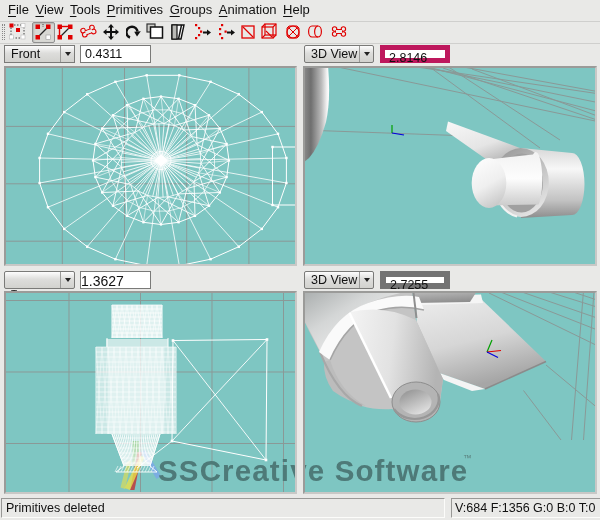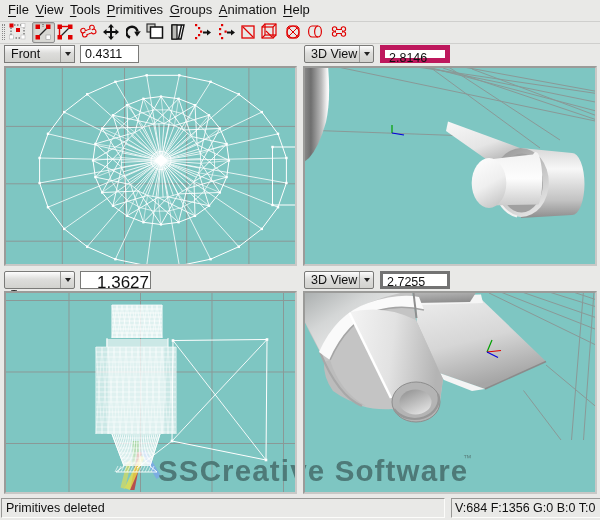--- a/index.html
+++ b/index.html
@@ -109,21 +109,21 @@
     <circle cx="3.6" cy="9" r="2.2" fill="#ececea" stroke="#e00000" stroke-width="1.1"></circle>
     <circle cx="12.4" cy="4" r="2.2" fill="#ececea" stroke="#e00000" stroke-width="1.1"></circle>
     <circle cx="12.4" cy="9" r="2.2" fill="#ececea" stroke="#e00000" stroke-width="1.1"></circle>
     <polygon points="5,5 11,5 11,8 5,8" fill="#ececea"></polygon>
   </svg>
 <div style="position:absolute;left:4px;top:45px;width:71px;height:18px;border:1px solid #7a7a78;border-radius:0;background:linear-gradient(#fdfdfd,#dddddb 45%,#d2d2ce);box-sizing:border-box">
     <span style="position:absolute;left:6px;top:1px;font-size:12.5px;color:#111">Front</span>
     <span style="position:absolute;right:13px;top:0;width:1px;height:16px;background:#9a9a98"></span>
     <span style="position:absolute;right:3px;top:6px;width:0;height:0;border-left:3.5px solid transparent;border-right:3.5px solid transparent;border-top:4.5px solid #222"></span>
     </div>
-<div style="position:absolute;left:80px;top:45px;width:59px;height:18px;border:1px solid #7a7a78;background:#fff;box-sizing:border-box">
+<div style="position:absolute;left:80px;top:45px;width:71px;height:18px;border:1px solid #7a7a78;background:#fff;box-sizing:border-box">
     <span style="position:absolute;left:4px;top:1px;font-size:12.5px;color:#111">0.4311</span>
   </div>
 <div style="position:absolute;left:304px;top:45px;width:70px;height:18px;border:1px solid #7a7a78;border-radius:2px;background:linear-gradient(#fdfdfd,#dddddb 45%,#d2d2ce);box-sizing:border-box">
     <span style="position:absolute;left:6px;top:1px;font-size:12.5px;color:#111">3D View</span>
     <span style="position:absolute;right:13px;top:0;width:1px;height:16px;background:#9a9a98"></span>
     <span style="position:absolute;right:3px;top:6px;width:0;height:0;border-left:3.5px solid transparent;border-right:3.5px solid transparent;border-top:4.5px solid #222"></span>
     </div>
 <div style="position:absolute;left:380px;top:45px;width:70px;height:18px;border:5px solid #be185d;background:#fff;box-sizing:border-box">
     <span style="position:absolute;left:4px;top:1px;font-size:12.5px;color:#111">2.8146</span>
   </div>
@@ -399,28 +399,28 @@
       <path d="M496.5,195 A27.8,34.5 0 0 0 517,216.5" fill="none" stroke="#f2f2f2" stroke-width="2.2"></path>
       <path d="M489,159.5 L533,154.5 A6,25.5 0 0 1 538.5,204.5 L489,205.5 Z" fill="url(#intb)"></path>
       <ellipse cx="489" cy="183" rx="17.3" ry="24.9" fill="url(#intk)"></ellipse>
     </svg></div>
 <div style="position:absolute;left:4px;top:271px;width:71px;height:18px;border:1px solid #7a7a78;border-radius:2px;background:linear-gradient(#fdfdfd,#dddddb 45%,#d2d2ce);box-sizing:border-box">
     <span style="position:absolute;left:6px;top:17px;font-size:10px;color:#111">Top</span>
     <span style="position:absolute;right:13px;top:0;width:1px;height:16px;background:#9a9a98"></span>
     <span style="position:absolute;right:3px;top:6px;width:0;height:0;border-left:3.5px solid transparent;border-right:3.5px solid transparent;border-top:4.5px solid #222"></span>
     </div>
 <div style="position:absolute;left:80px;top:271px;width:71px;height:18px;border:1px solid #7a7a78;background:#fff;box-sizing:border-box">
-    <span style="position:absolute;left:16px;top:1px;font-size:17px;color:#111">1.3627</span>
+    <span style="position:absolute;left:0;top:1px;font-size:14px;color:#111">1.3627</span>
   </div>
 <div style="position:absolute;left:304px;top:271px;width:70px;height:18px;border:1px solid #7a7a78;border-radius:2px;background:linear-gradient(#fdfdfd,#dddddb 45%,#d2d2ce);box-sizing:border-box">
     <span style="position:absolute;left:6px;top:1px;font-size:12.5px;color:#111">3D View</span>
     <span style="position:absolute;right:13px;top:0;width:1px;height:16px;background:#9a9a98"></span>
     <span style="position:absolute;right:3px;top:6px;width:0;height:0;border-left:3.5px solid transparent;border-right:3.5px solid transparent;border-top:4.5px solid #222"></span>
     </div>
-<div style="position:absolute;left:380px;top:271px;width:70px;height:18px;border:3px solid #737373;background:#fff;box-sizing:border-box">
+<div style="position:absolute;left:380px;top:271px;width:70px;height:18px;border:6px solid #737373;background:#fff;box-sizing:border-box">
     <span style="position:absolute;left:4px;top:1px;font-size:12.5px;color:#111">2.7255</span>
   </div>
 <div style="position:absolute;left:4px;top:291px;width:293px;height:203px;border-top:2px solid #9b9b99;border-left:2px solid #9b9b99;border-right:2px solid #c8c8c6;border-bottom:2px solid #c8c8c6;box-sizing:border-box;background:#7ec6c2;overflow:hidden">
     <svg width="289" height="199" viewBox="6 293 289 199">
       <line x1="69.0" y1="293.0" x2="69.0" y2="492.0" stroke="#8a9997" stroke-width="1" opacity="1"></line>
       <line x1="140.5" y1="293.0" x2="140.5" y2="492.0" stroke="#8a9997" stroke-width="1" opacity="1"></line>
       <line x1="212.0" y1="293.0" x2="212.0" y2="492.0" stroke="#8a9997" stroke-width="1" opacity="1"></line>
       <line x1="283.5" y1="293.0" x2="283.5" y2="492.0" stroke="#8a9997" stroke-width="1" opacity="1"></line>
       <line x1="6.0" y1="300.5" x2="295.0" y2="300.5" stroke="#8a9997" stroke-width="1" opacity="1"></line>
       <line x1="6.0" y1="372.0" x2="295.0" y2="372.0" stroke="#8a9997" stroke-width="1" opacity="1"></line>

